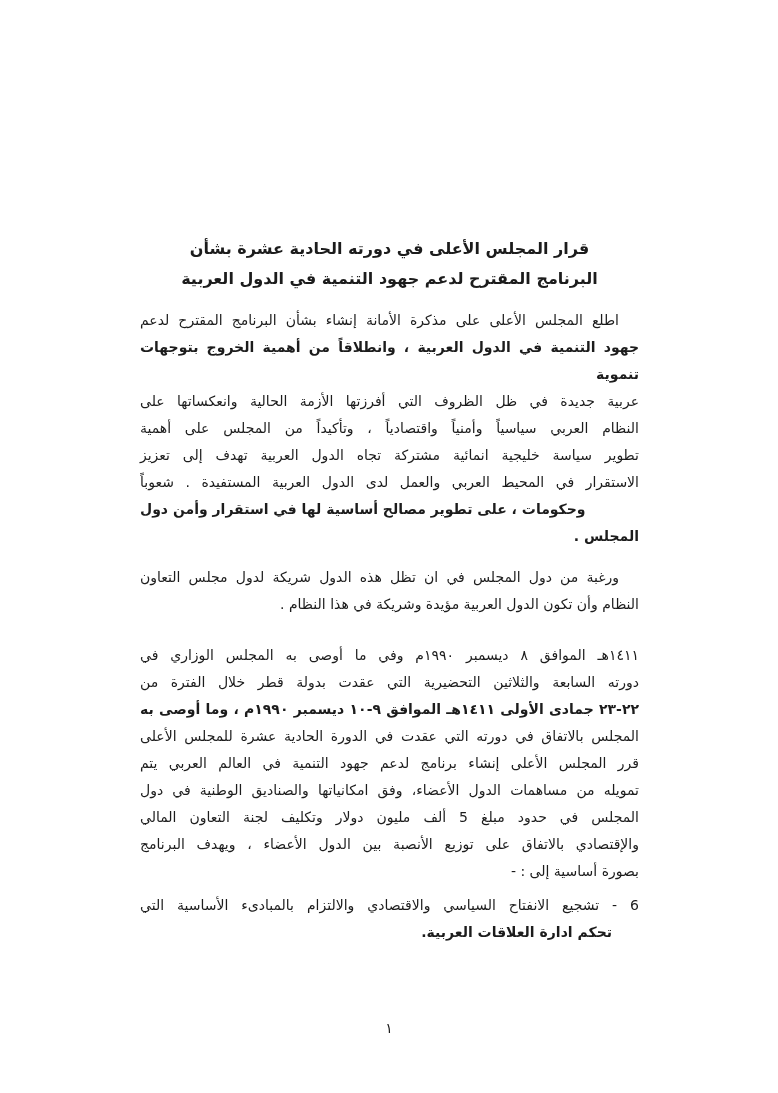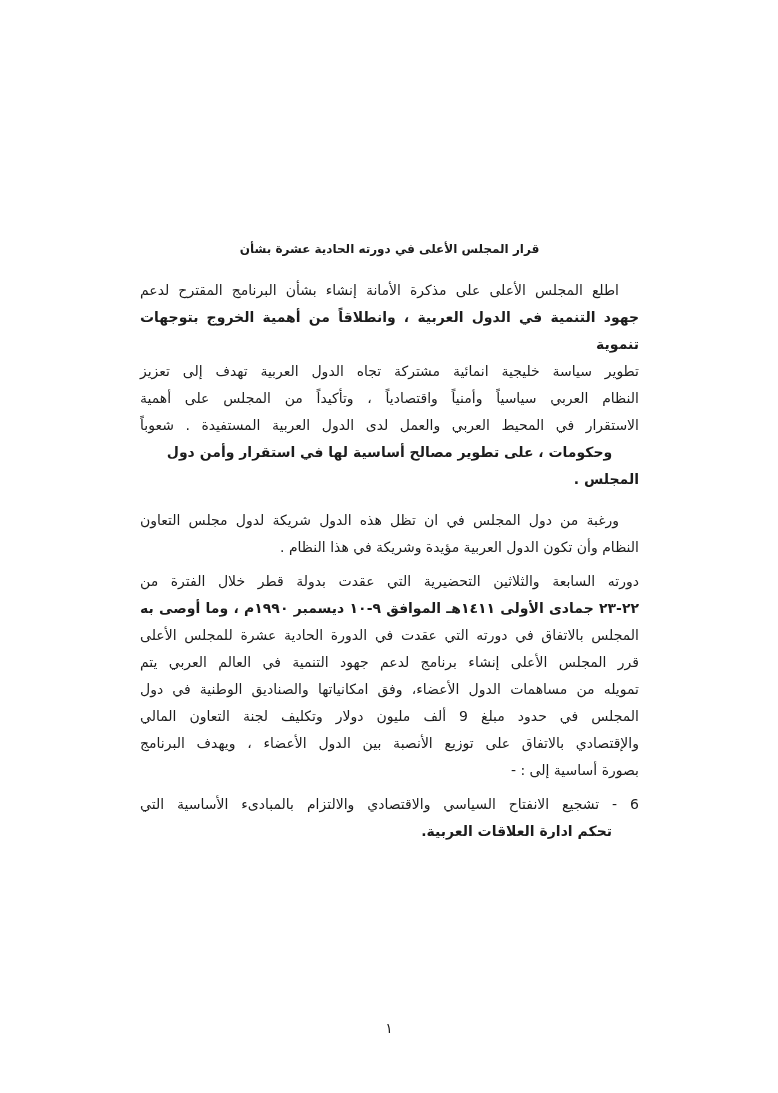--- a/index.html
+++ b/index.html
@@ -25,78 +25,81 @@
     font-size: 14px;
     line-height: 27px;
   }
   .line {
     text-align: justify;
     text-align-last: justify;
     white-space: normal;
   }
   .line.bold { font-weight: bold; }
   .line.endline {
-    text-align: center;
+    text-align: left;
     text-align-last: right;
   }
   .line.hang { padding-right: 27px; font-weight: bold; }
   .block { margin: 0; }
   .block-title {
     margin-bottom: 13px;
     font-weight: bold;
-    font-size: 12px;
+    font-size: 16px;
     line-height: 30px;
   }
   .block-title .line,
   .block-title .line.endline {
     text-align: center;
     text-align-last: center;
   }
   .block-p1 { margin-bottom: 14px; }
-  .block-p2 { margin-bottom: 7px; }
+  .block-p2 { margin-bottom: 24px; }
   .block-p3 { margin-bottom: 7px; }
   .first-indent { text-indent: 20px; }
   .page-number {
     position: absolute;
     top: 1018px;
     left: 0;
     width: 778px;
     text-align: center;
     font-size: 14px;
     line-height: 20px;
     color: #1c1c1c;
   }
 </style>
 </head>
 <body>
 
 <div class="page">
   <div class="doc">
       <div class="block block-title">
         <div class="line bold">قرار المجلس الأعلى في دورته الحادية عشرة بشأن</div>
+        <div class="line bold">البرنامج المقترح لدعم جهود التنمية في الدول العربية</div>
       </div>
       <div class="block block-p1">
         <div class="line first-indent">اطلع المجلس الأعلى على مذكرة الأمانة إنشاء بشأن البرنامج المقترح لدعم</div>
         <div class="line bold">جهود التنمية في الدول العربية ، وانطلاقاً من أهمية الخروج بتوجهات تنموية</div>
+        <div class="line">عربية جديدة في ظل الظروف التي أفرزتها الأزمة الحالية وانعكساتها على</div>
+        <div class="line">النظام العربي سياسياً وأمنياً واقتصادياً ، وتأكيداً من المجلس على أهمية</div>
         <div class="line">تطوير سياسة خليجية انمائية مشتركة تجاه الدول العربية تهدف إلى تعزيز</div>
-        <div class="line">النظام العربي سياسياً وأمنياً واقتصادياً ، وتأكيداً من المجلس على أهمية</div>
         <div class="line">الاستقرار في المحيط العربي والعمل لدى الدول العربية المستفيدة . شعوباً</div>
         <div class="line bold endline">وحكومات ، على تطوير مصالح أساسية لها في استقرار وأمن دول المجلس .</div>
       </div>
       <div class="block block-p2">
         <div class="line first-indent">ورغبة من دول المجلس في ان تظل هذه الدول شريكة لدول مجلس التعاون</div>
         <div class="line endline">النظام وأن تكون الدول العربية مؤيدة وشريكة في هذا النظام .</div>
       </div>
       <div class="block block-p3">
+        <div class="line">١٤١١هـ الموافق ٨ ديسمبر ١٩٩٠م وفي ما أوصى به المجلس الوزاري في</div>
         <div class="line">دورته السابعة والثلاثين التحضيرية التي عقدت بدولة قطر خلال الفترة من</div>
         <div class="line bold">٢٢-٢٣ جمادى الأولى ١٤١١هـ الموافق ٩-١٠ ديسمبر ١٩٩٠م ، وما أوصى به</div>
         <div class="line">المجلس بالاتفاق في دورته التي عقدت في الدورة الحادية عشرة للمجلس الأعلى</div>
         <div class="line">قرر المجلس الأعلى إنشاء برنامج لدعم جهود التنمية في العالم العربي يتم</div>
         <div class="line">تمويله من مساهمات الدول الأعضاء، وفق امكانياتها والصناديق الوطنية في دول</div>
-        <div class="line">المجلس في حدود مبلغ 9 ألف مليون دولار وتكليف لجنة التعاون المالي</div>
+        <div class="line">المجلس في حدود مبلغ 5 ألف مليون دولار وتكليف لجنة التعاون المالي</div>
         <div class="line">والإقتصادي بالاتفاق على توزيع الأنصبة بين الدول الأعضاء ، ويهدف البرنامج</div>
         <div class="line endline">بصورة أساسية إلى : -</div>
       </div>
       <div class="block block-item1">
         <div class="line">6 - تشجيع الانفتاح السياسي والاقتصادي والالتزام بالمبادىء الأساسية التي</div>
         <div class="line endline hang">تحكم ادارة العلاقات العربية.</div>
       </div>
     </div>
   <div class="page-number">١</div>
 </div>

